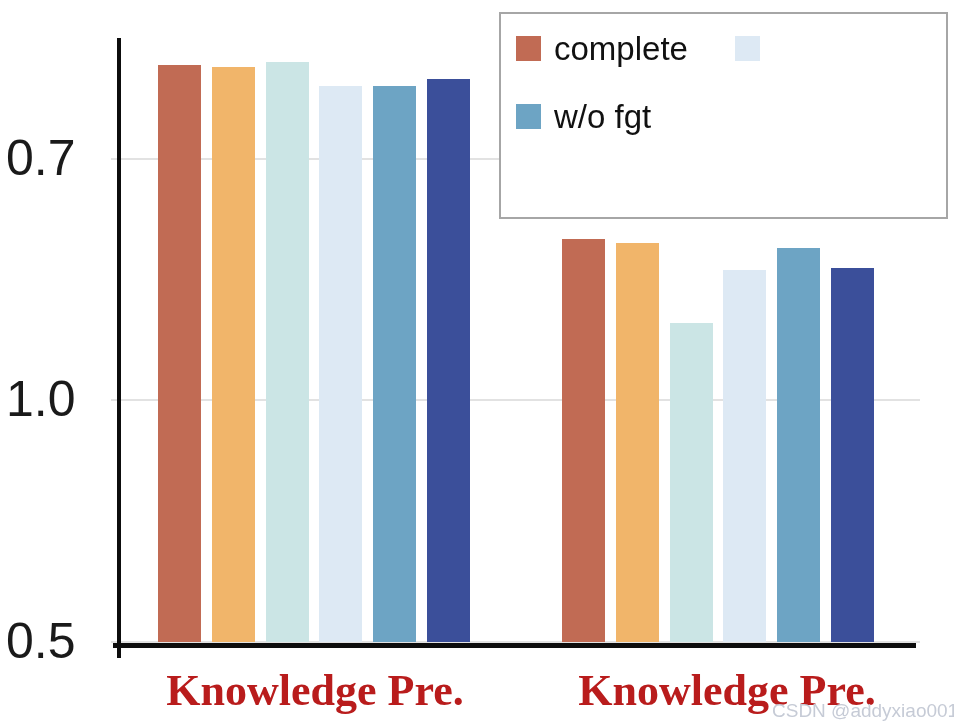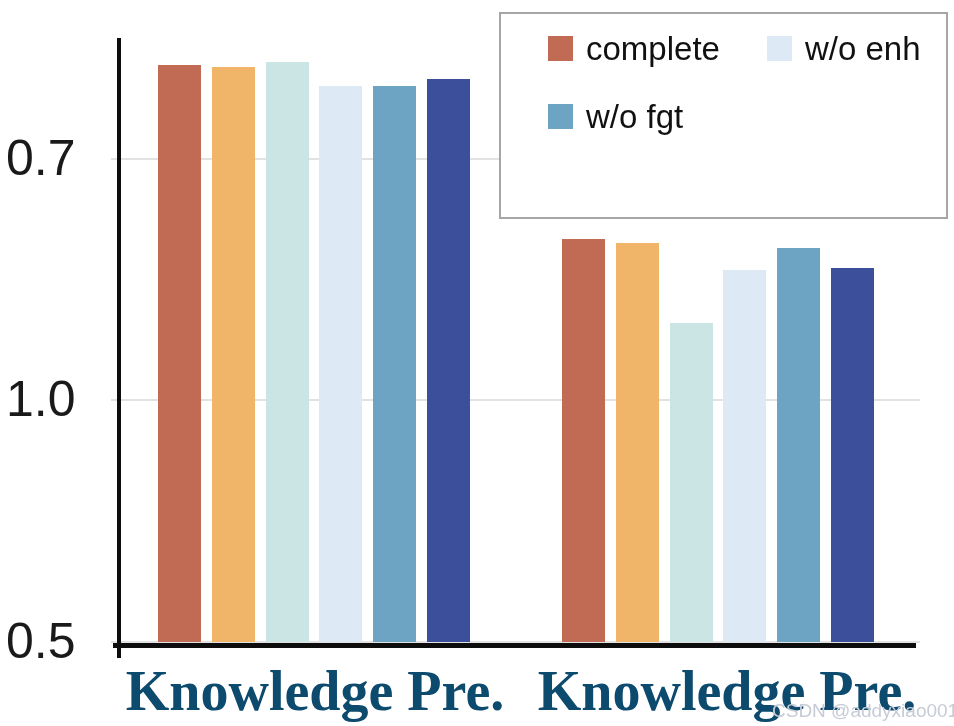--- a/index.html
+++ b/index.html
@@ -41,23 +41,23 @@
     font-size: 50px;
     line-height: 46px;
     color: #1a1a1a;
   }
   .xcat {
     position: absolute;
     top: 666px;
     height: 56px;
     font-family: "Liberation Serif", serif;
     font-weight: bold;
-    font-size: 56px;
+    font-size: 44px;
     line-height: 50px;
-    color: #0c4a6e;
+    color: #b91c1c;
     text-align: center;
     white-space: nowrap;
   }
   .xcat-0 { left: 119px; width: 392px; }
   .xcat-1 { left: 532px; width: 390px; }
   
   .legend {
     position: absolute;
     left: 499px; top: 12px;
     width: 449px; height: 207px;
@@ -69,21 +69,20 @@
     grid-auto-rows: 25px;
     row-gap: 43px;
     padding: 22px 0 0 15px;
     z-index: 5;
   }
   .legend-item {
     display: flex;
     align-items: center;
     gap: 13px;
     white-space: nowrap;
-    margin-left: 32px;
   }
   .legend-swatch {
     width: 25px; height: 25px;
     flex: 0 0 25px;
   }
   .legend-label {
     font-size: 33px;
     line-height: 25px;
     color: #111111;
   }
@@ -130,21 +129,20 @@
   <div class="xcat xcat-0">Knowledge Pre.</div>
   <div class="xcat xcat-1">Knowledge Pre.</div>
 
   <div class="legend" id="legend">
       <div class="legend-item">
         <span class="legend-swatch" style="background: rgb(193, 107, 84);"></span>
         <span class="legend-label">complete</span>
       </div>
       <div class="legend-item">
         <span class="legend-swatch" style="background: rgb(221, 233, 244);"></span>
-        <span class="legend-label">w/o enh</span>
       </div>
       <div class="legend-item">
         <span class="legend-swatch" style="background: rgb(109, 164, 196);"></span>
         <span class="legend-label">w/o fgt</span>
       </div>
     </div>
 
   <div class="watermark" title="CSDN @addyxiao001" style="color: rgb(198, 203, 214);">CSDN @addyxiao001</div>
 </div>
 

